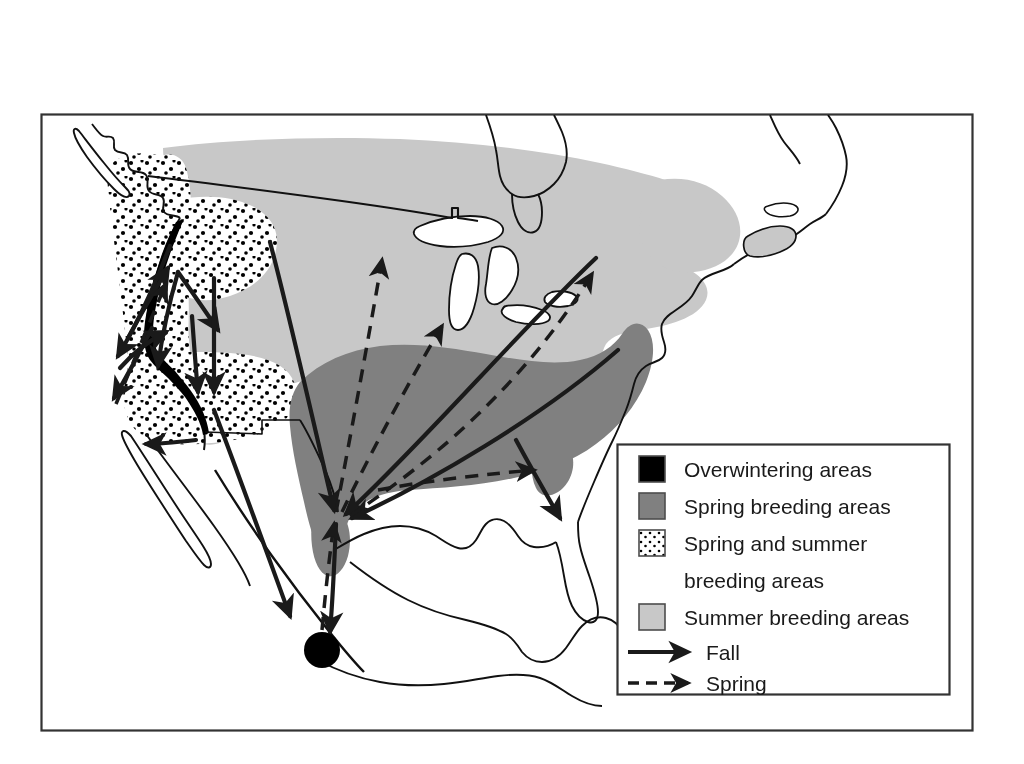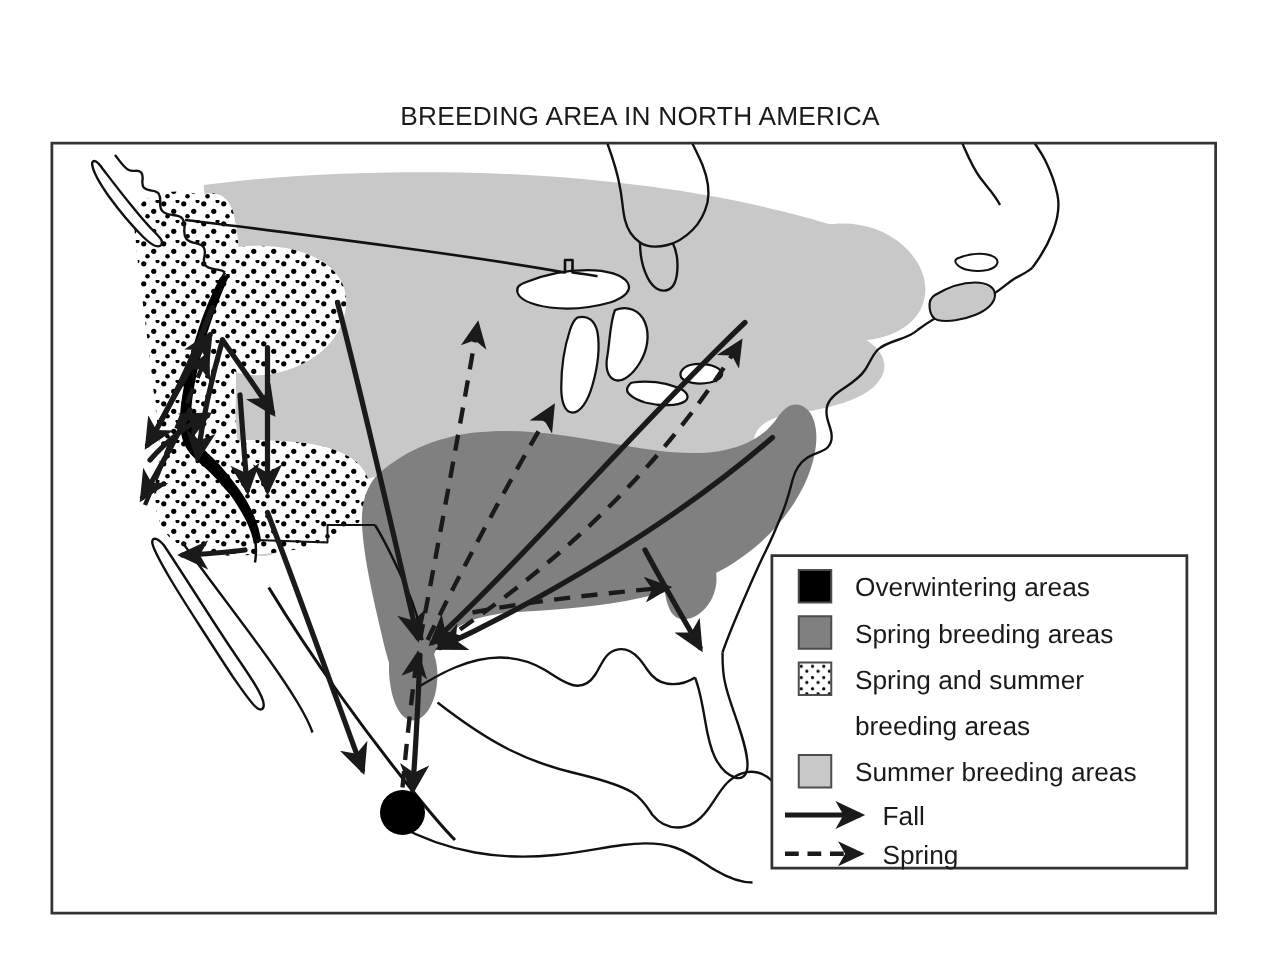--- a/index.html
+++ b/index.html
@@ -37,21 +37,20 @@
     font-family: "Liberation Sans", sans-serif;
     font-size: 21px;
     fill: #1a1a1a;
   }
 </style>
 </head>
 <body>
 
 <div id="figure">
 
-  <div id="map-title">BREEDING AREA IN NORTH AMERICA</div>
 
   <svg id="map-svg" width="1024" height="764" viewBox="0 0 1024 764">
 
     <defs>
 
       <pattern id="stipple" x="0" y="0" width="16" height="16" patternUnits="userSpaceOnUse">
         <rect x="0" y="0" width="16" height="16" fill="#ffffff"></rect>
         <circle cx="3" cy="3" r="2.1" fill="#000000"></circle>
         <circle cx="11" cy="9" r="2.1" fill="#000000"></circle>
         <circle cx="6" cy="13" r="1.8" fill="#000000"></circle>

